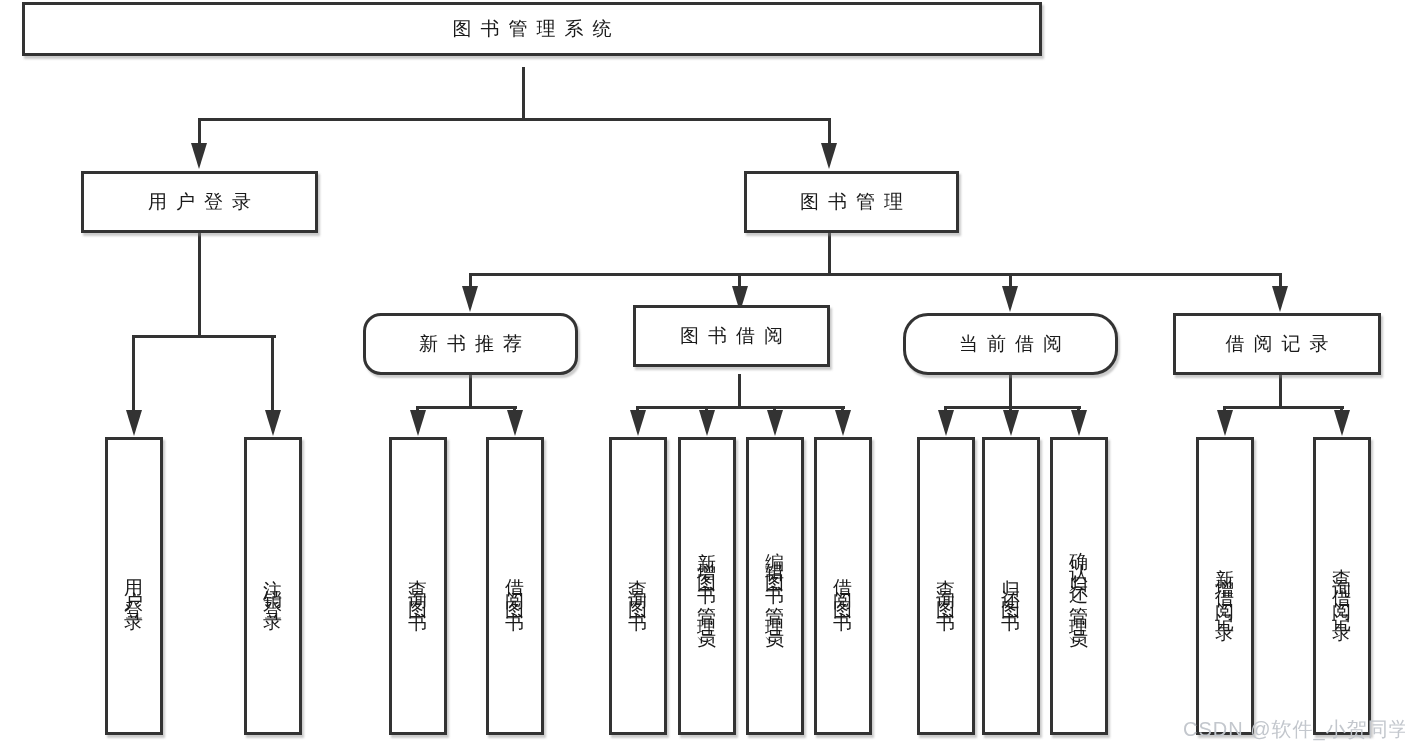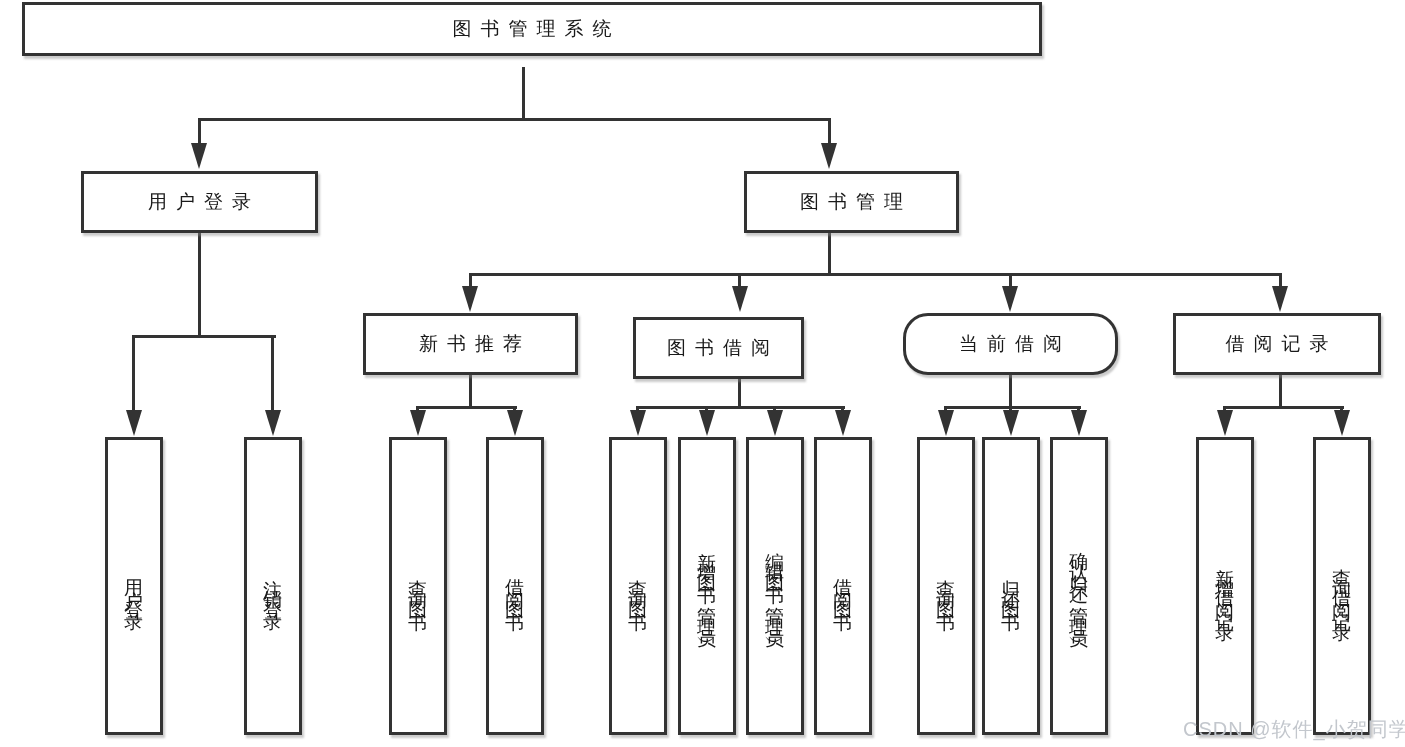--- a/index.html
+++ b/index.html
@@ -37,22 +37,22 @@
   }
 </style>
 </head>
 <body>
 
 <div class="node" style="left:22px;top:2px;width:1020px;height:54px;">图书管理系统</div>
 
 <div class="node" style="left:81px;top:171px;width:237px;height:62px;">用户登录</div>
 <div class="node" style="left:712px;top:171px;width:215px;height:62px;margin-left:32px;">图书管理</div>
 
-<div class="node" style="left:363px;top:313px;width:215px;height:62px;">新书推荐</div>
-<div class="node" style="left:633px;top:317px;width:171px;height:62px;">图书借阅</div>
+<div class="node" style="left:363px;top:313px;width:215px;height:62px;border-radius:18px;">新书推荐</div>
+<div class="node" style="left:633px;top:305px;width:197px;height:62px;">图书借阅</div>
 <div class="node" style="left:903px;top:313px;width:215px;height:62px;border-radius:25px;">当前借阅</div>
 <div class="node" style="left:1173px;top:313px;width:208px;height:62px;">借阅记录</div>
 
 <div class="vnode" style="left:105px;top:437px;width:58px;height:298px;">用户登录</div>
 <div class="vnode" style="left:244px;top:437px;width:58px;height:298px;">注销登录</div>
 
 <div class="vnode" style="left:389px;top:437px;width:58px;height:298px;">查询图书</div>
 <div class="vnode" style="left:486px;top:437px;width:58px;height:298px;">借阅图书</div>
 
 <div class="vnode" style="left:609px;top:437px;width:58px;height:298px;">查询图书</div>

